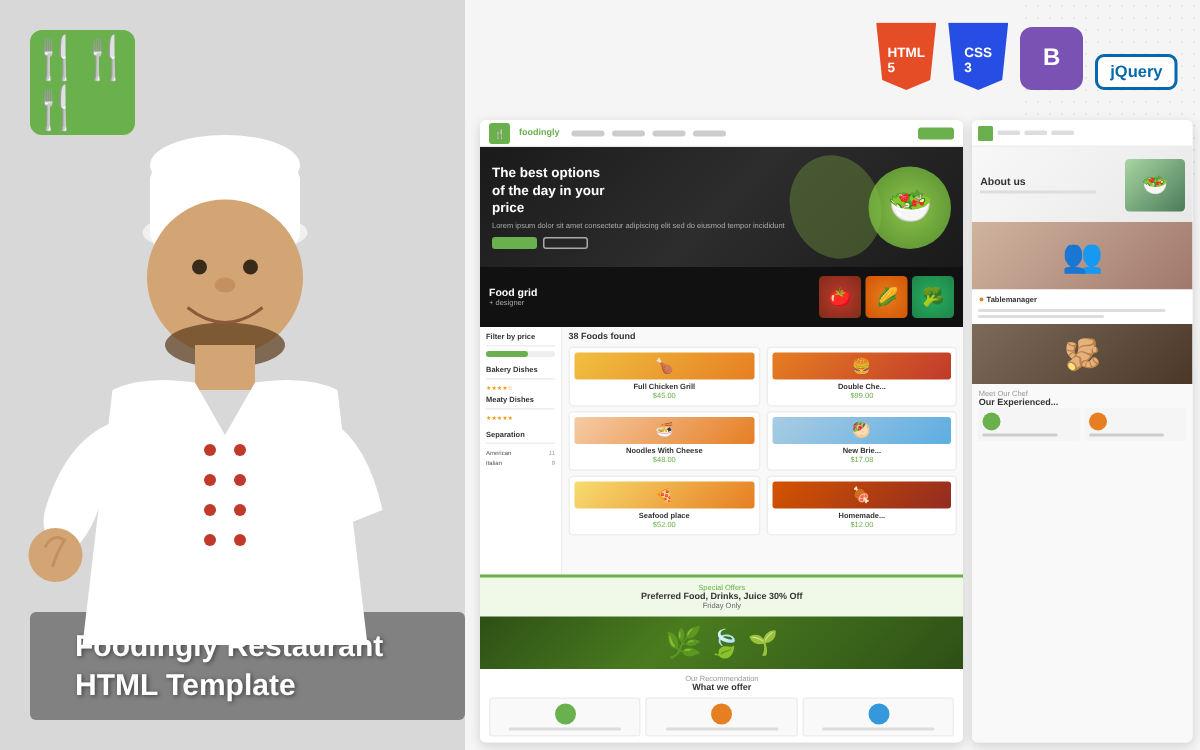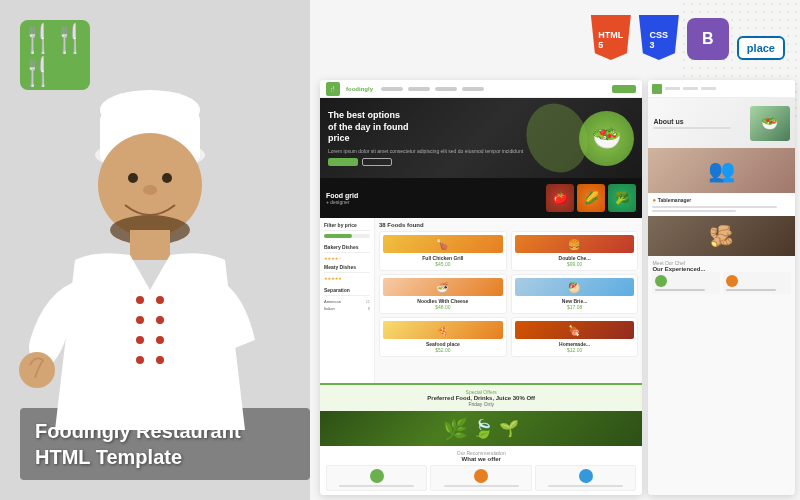--- a/index.html
+++ b/index.html
@@ -582,41 +582,41 @@
 
       <path d="M65 220 Q30 230 15 280 Q10 300 30 310 Q50 295 55 260 L80 250 Z" fill="white"></path>
 
       <circle cx="22" cy="310" r="18" fill="#d4a574"></circle>
       <path d="M15 305 Q20 295 28 300 Q22 310 20 318" stroke="#c49060" stroke-width="2" fill="none"></path>
 
       <path d="M205 220 Q230 235 240 280 L215 290 L200 250 Z" fill="white"></path>
     </svg>
   </div>
 
-  <div class="bottom-text" style="position:absolute;bottom:20px;left:20px;background:rgba(0,0,0,0.4);padding:10px 15px;border-radius:4px;">
+  <div class="bottom-text" style="position:absolute;bottom:20px;left:20px;background:rgba(0,0,0,0.4);padding:10px 30px;border-radius:4px;">
     <div class="title" style="font-size:20px;font-weight:bold;color:white;line-height:1.3;">Foodingly Restaurant HTML Template</div>
   </div>
 </div>
 
 <div class="right-section">
 
   <div class="dots-bg"></div>
 
   <div class="tech-badges">
     <div class="badge-html5">
       <span style="font-size:9px;font-weight:bold;">HTML<br>5</span>
     </div>
     <div class="badge-css3">
       <span style="font-size:9px;font-weight:bold;">CSS<br>3</span>
     </div>
     <div class="badge-bootstrap">
       <span style="font-size:16px;font-weight:bold;">B</span>
     </div>
     <div class="badge-jquery">
-      <span>place</span>
+      <span>jQuery</span>
     </div>
   </div>
 
   <div class="mockup-container">
 
     <div class="mockup-main">
 
       <div class="mockup-nav">
         <div class="mockup-nav-logo">
           <span style="color:white;font-size:6px;">🍴</span>
@@ -628,21 +628,21 @@
           <div class="mockup-nav-link"></div>
           <div class="mockup-nav-link"></div>
         </div>
         <div class="mockup-nav-btn"></div>
       </div>
 
       <div class="mockup-hero">
         <div style="flex:1;padding-right:5px;">
           <div style="font-size:9px;font-weight:bold;color:#fff;line-height:1.3;">
             <span>The best options</span><br>
-            <span>of the day in found</span><br>
+            <span>of the day in your</span><br>
             <span>price</span>
           </div>
           <div style="font-size:5px;color:#aaa;margin-top:3px;">Lorem ipsum dolor sit amet consectetur adipiscing elit sed do eiusmod tempor incididunt</div>
           <div style="display:flex;gap:4px;margin-top:4px;">
             <div style="background:#6ab04c;width:30px;height:8px;border-radius:2px;"></div>
             <div style="background:transparent;border:1px solid #aaa;width:30px;height:8px;border-radius:2px;"></div>
           </div>
         </div>
         <div class="mockup-hero-food"></div>
 

